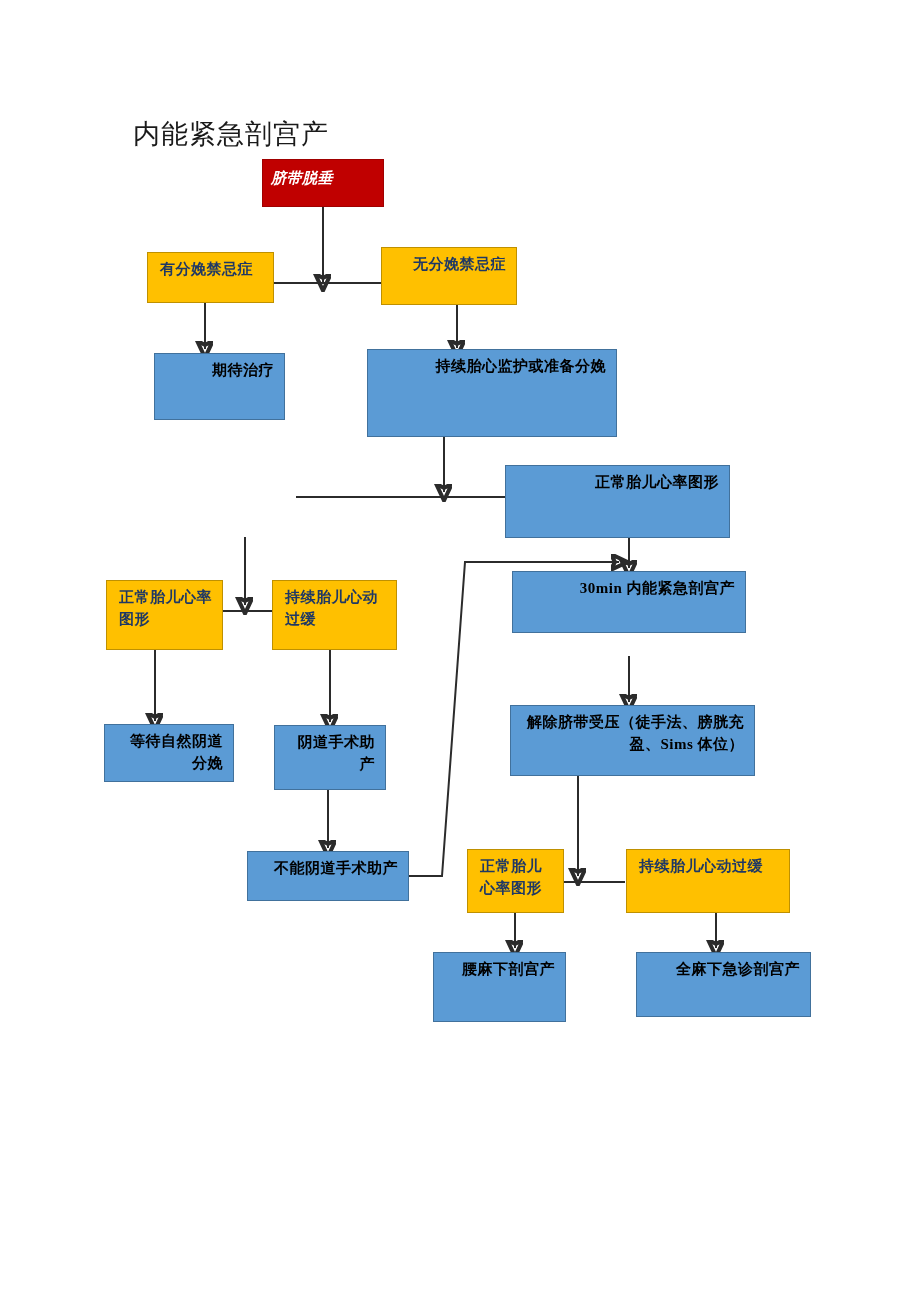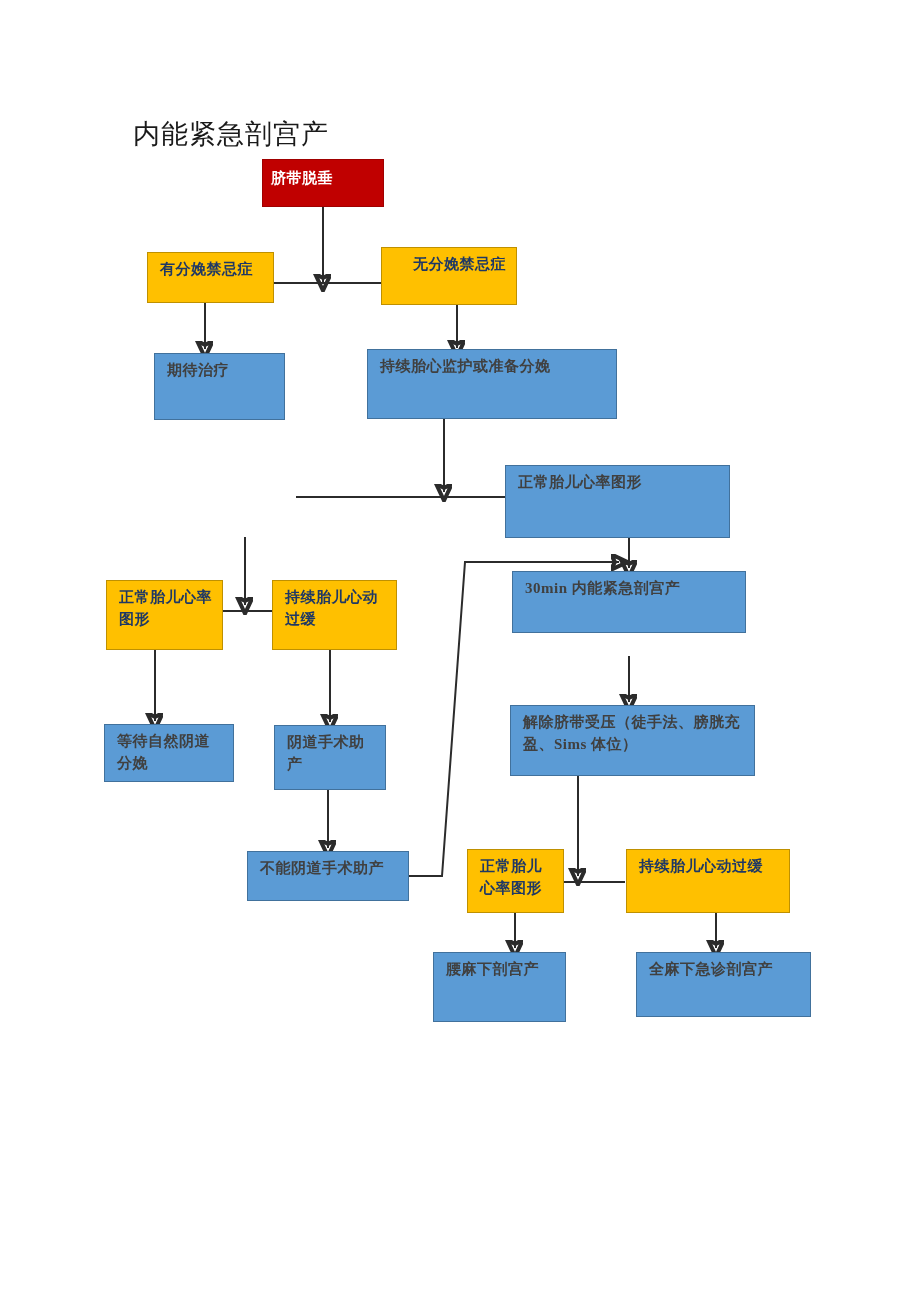--- a/index.html
+++ b/index.html
@@ -23,30 +23,32 @@
     font-family:"Liberation Serif","DejaVu Serif",serif;
   }
   .node .txt{display:block;width:100%;}
   .n-red{
     background:#C00000;
     border:1px solid #A00000;
     color:#ffffff;
     justify-content:center;
     padding-top:8px;
     font-weight:700;
+    font-style:italic;
   }
   .n-yellow{
     background:#FFC000;
     border:1px solid #BF9000;
     color:#1F3864;
   }
   .n-blue{
     background:#5B9BD5;
     border:1px solid #41719C;
-    color:#404040;
+    color:#000000;
+    text-align:right;
   }
   .n-center{justify-content:center;align-items:flex-start;padding-left:8px;padding-right:8px;}
   .title{
     position:absolute;
     left:133px;top:116px;
     font-size:27px;
     color:#1a1a1a;
     font-family:"Liberation Serif","DejaVu Serif",serif;
     letter-spacing:1px;
     white-space:nowrap;
@@ -111,21 +113,21 @@
   </div>
 
   <div class="node n-yellow" style="left:381px;top:247px;width:136px;height:58px;text-align:right;">
     <span class="txt">无分娩禁忌症</span>
   </div>
 
   <div class="node n-blue" style="left:154px;top:353px;width:131px;height:67px;">
     <span class="txt">期待治疗</span>
   </div>
 
-  <div class="node n-blue" style="left:367px;top:349px;width:250px;height:70px;">
+  <div class="node n-blue" style="left:367px;top:349px;width:250px;height:88px;">
     <span class="txt">持续胎心监护或准备分娩</span>
   </div>
 
 
   <div class="node n-blue" style="left:505px;top:465px;width:225px;height:73px;">
     <span class="txt">正常胎儿心率图形</span>
   </div>
 
   <div class="node n-yellow" style="left:106px;top:580px;width:117px;height:70px;">
     <span class="txt">正常胎儿心率图形</span>

